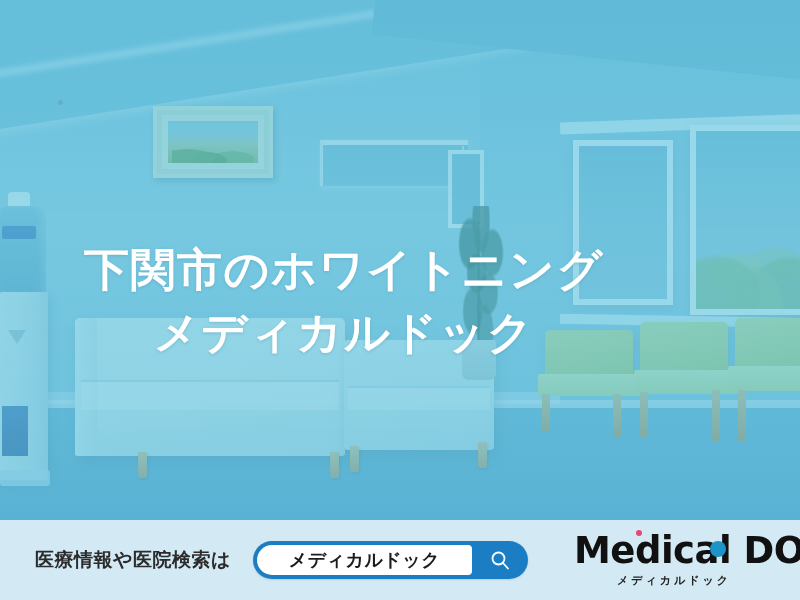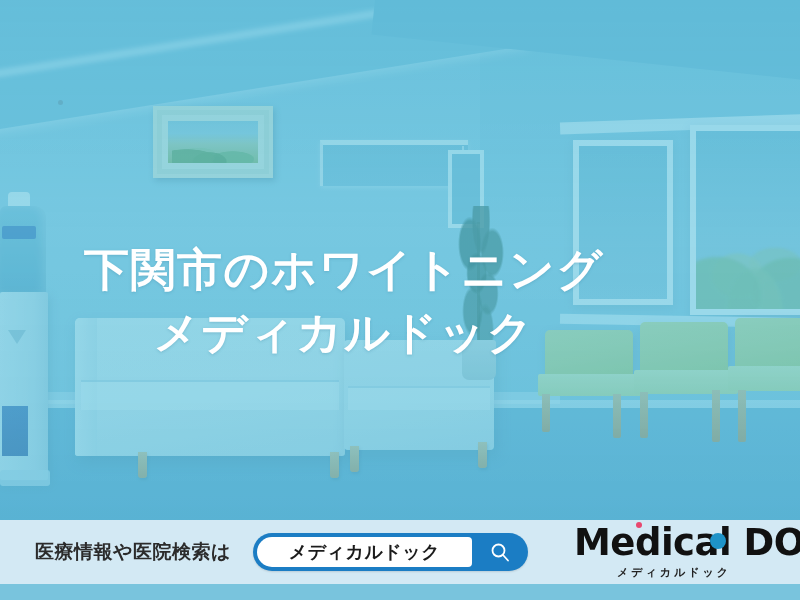--- a/index.html
+++ b/index.html
@@ -388,21 +388,21 @@
     letter-spacing: 1.5px;
     text-shadow: 0 1px 3px rgba(60,130,160,.30);
     white-space: nowrap;
   }
   .headline .l2 { display: block; }
 
   
   .footer {
     position: absolute;
     left: 0; top: 520px;
-    width: 800px; height: 64px;
+    width: 800px; height: 80px;
     background: #d3e9f4;
     display: flex;
     align-items: center;
   }
   .footer-lead {
     margin-left: 35px;
     font-family: "DejaVu Sans", "Liberation Sans", sans-serif;
     font-size: 19px;
     font-weight: bold;
     color: #2b2b2b;

